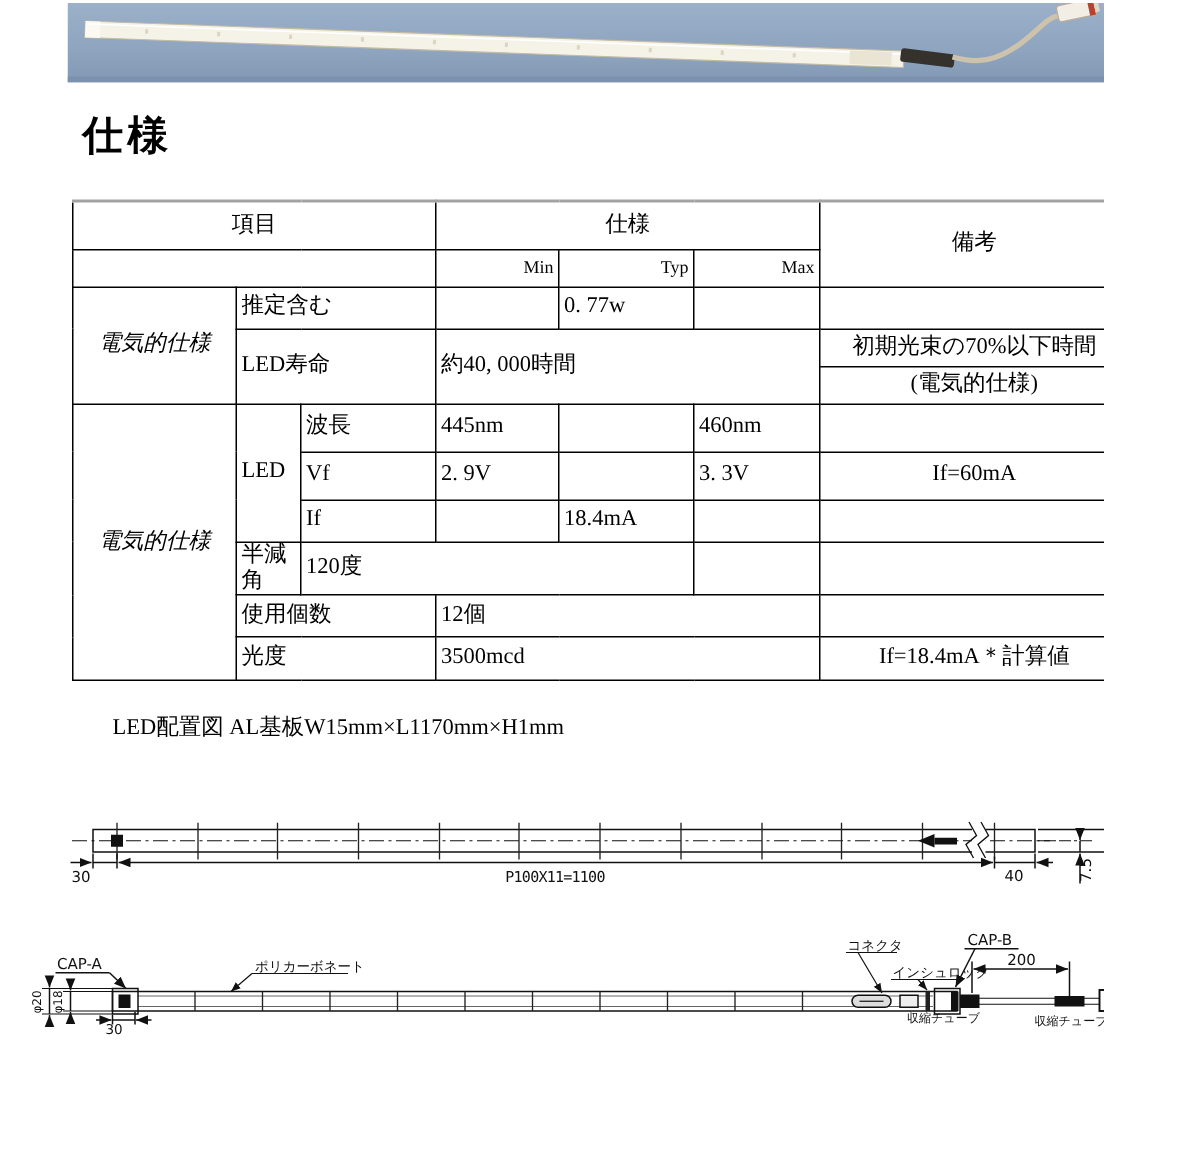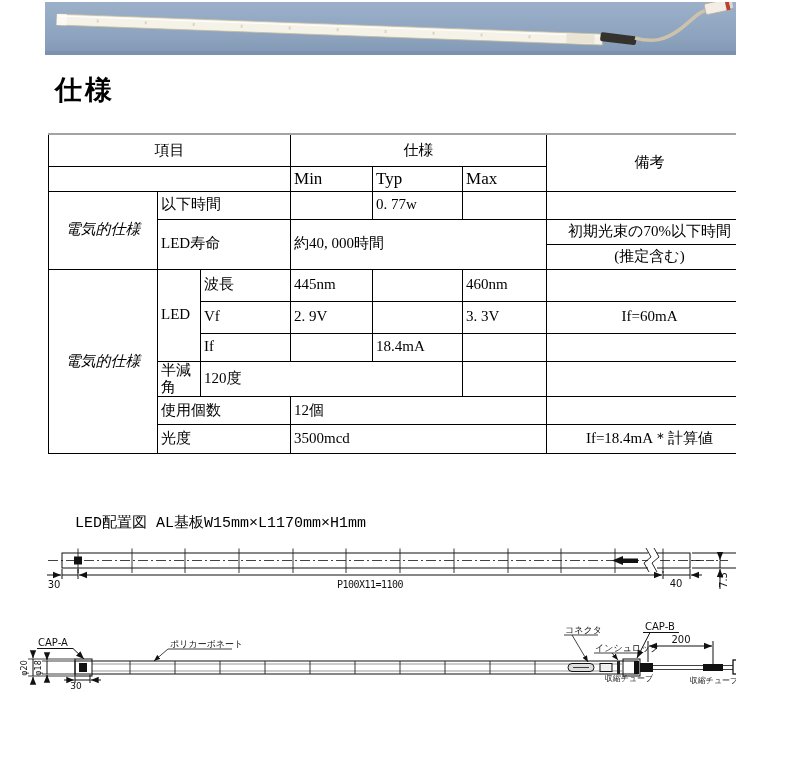--- a/index.html
+++ b/index.html
@@ -12,24 +12,24 @@
       font-weight:700;font-size:27px;letter-spacing:3px;}
   
   table.spec{position:absolute;left:48px;top:133px;width:704px;border-collapse:collapse;
       table-layout:fixed;font-size:15px;border-top:2px solid #a3a3a3;}
   table.spec td{border:1px solid #000;padding:0 3px;overflow:hidden;line-height:1.15;}
   td.grp{text-align:center;font-style:italic;}
   td.lbl{text-align:left;}
   td.val{text-align:left;}
   td.rem{text-align:center;padding:0 1px;margin-top:16px;}
   td.hc{text-align:center;font-size:15px;}
-  td.mtm{text-align:left;font-size:17px;}
+  td.mtm{text-align:right;font-size:12px;}
   
   .cap{position:absolute;font-size:15px;white-space:nowrap;}
-  #cap1{left:75px;top:513px;font-family:Liberation Mono, monospace;}
+  #cap1{left:75px;top:475px;}
   #cap2{left:78px;top:600px;}
   
   .drw{position:absolute;left:0;}
   #drw1{top:535px;}
   #drw2{top:618px;}
   svg text{font-family:"DejaVu Sans","Liberation Sans",sans-serif;fill:#111;}
   .dimtxt{font-size:10px;}
   .dimtxt-s{font-size:9px;}
   .mono{font-family:"DejaVu Sans Mono","Liberation Mono",monospace;letter-spacing:-0.5px;}
   .lbl9{font-size:9px;}
@@ -97,33 +97,33 @@
       <td rowspan="2" class="hc">備考</td>
     </tr>
     <tr style="height:25px">
       <td colspan="3"></td>
       <td class="mtm">Min</td>
       <td class="mtm">Typ</td>
       <td class="mtm">Max</td>
     </tr>
     <tr style="height:28px">
       <td rowspan="3" class="grp">電気的仕様</td>
-      <td colspan="2" class="lbl">以下時間</td>
+      <td colspan="2" class="lbl">推定含む</td>
       <td class="val"></td>
       <td class="val">0. 77w</td>
       <td class="val"></td>
       <td class="rem"></td>
     </tr>
     <tr style="height:25px">
       <td colspan="2" rowspan="2" class="lbl">LED寿命</td>
       <td colspan="3" rowspan="2" class="val">約40, 000時間</td>
       <td class="rem">初期光束の70%以下時間</td>
     </tr>
     <tr style="height:25px">
-      <td class="rem">(推定含む)</td>
+      <td class="rem">(電気的仕様)</td>
     </tr>
     <tr style="height:32px">
       <td rowspan="6" class="grp">電気的仕様</td>
       <td rowspan="3" class="lbl">LED</td>
       <td class="lbl">波長</td>
       <td class="val">445nm</td>
       <td class="val"></td>
       <td class="val">460nm</td>
       <td class="rem"></td>
     </tr>

